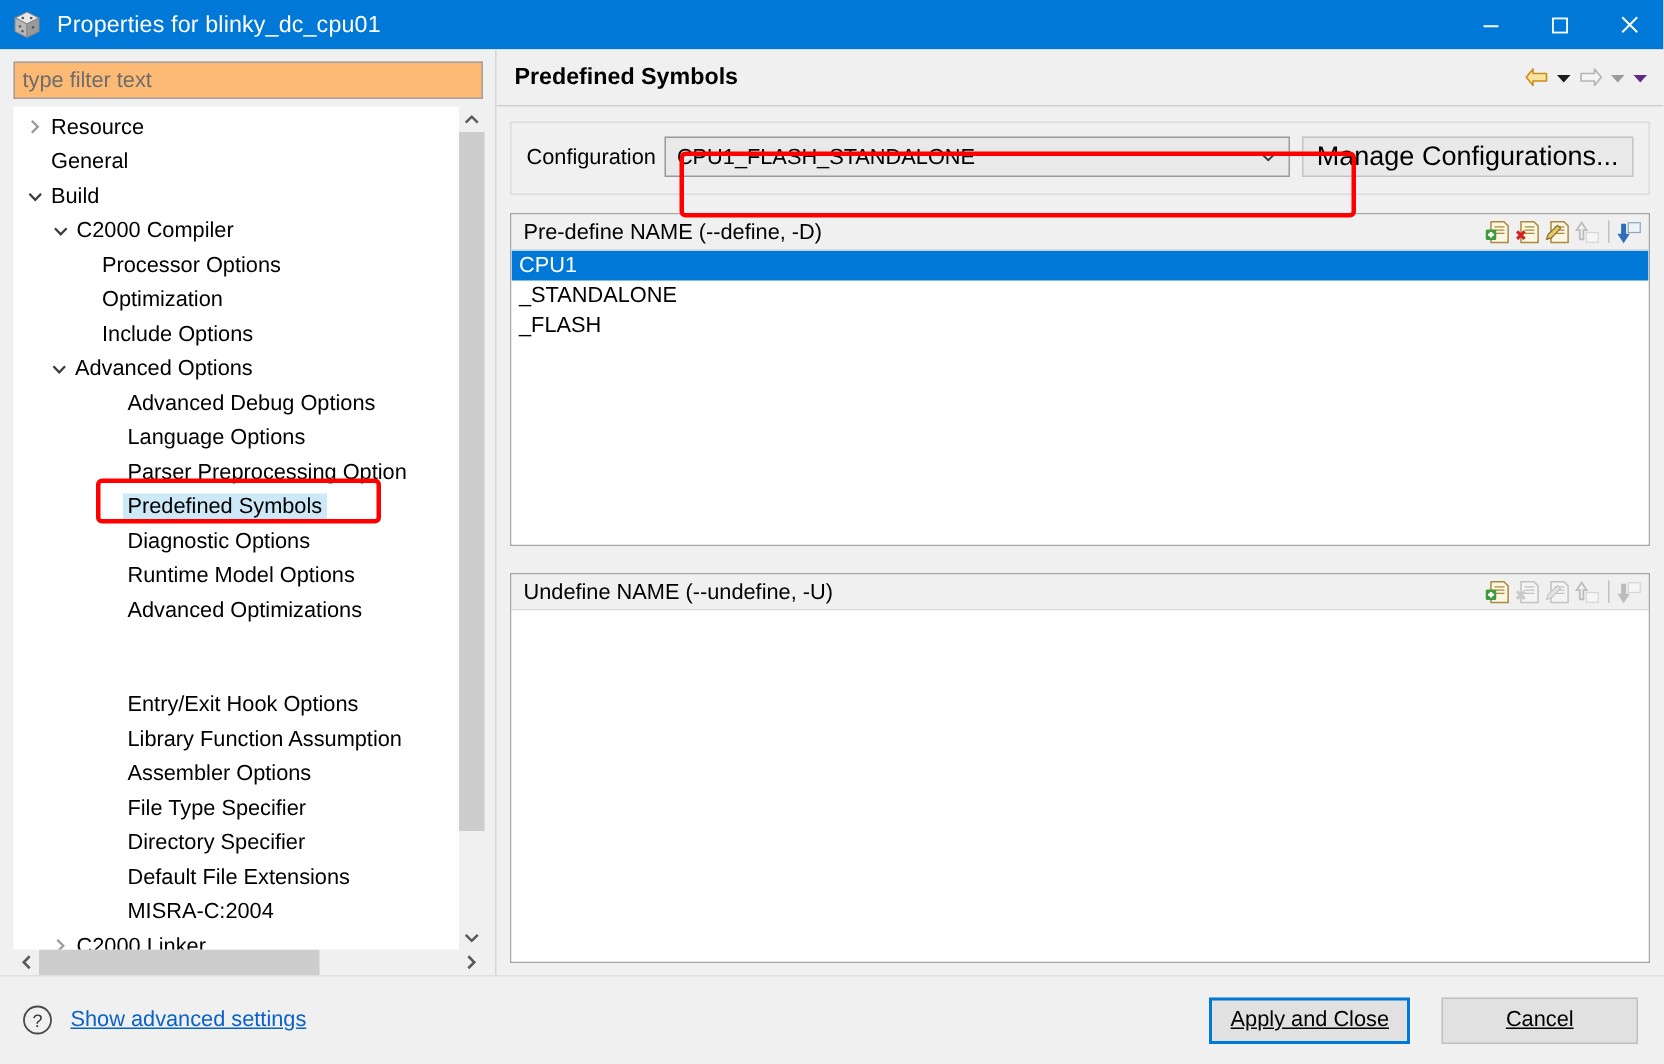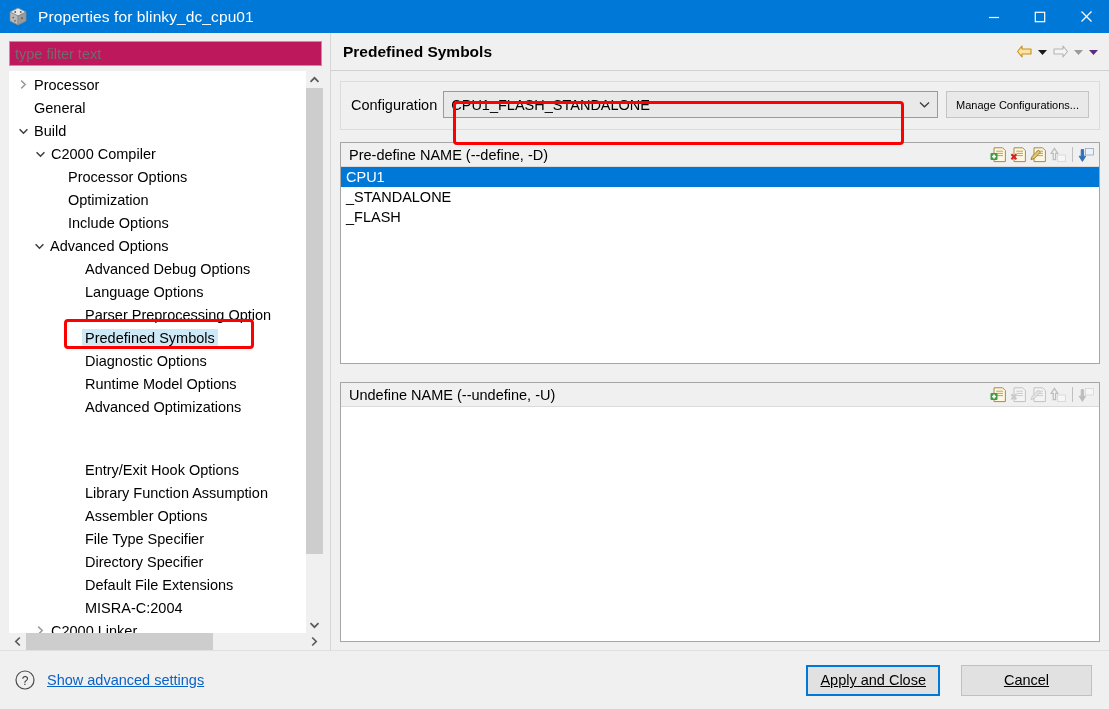--- a/index.html
+++ b/index.html
@@ -50,21 +50,21 @@
     width: 330px; min-width: 330px;
     display: flex; flex-direction: column;
     background: #f0f0f0;
     padding: 8px 0 0 0;
     position: relative;
   }
   .filterbox {
     margin: 0 8px 5px 9px;
     height: 25px;
     border: 1px solid #a0a0a0;
-    background: #be185d;
+    background: #fdba74;
     display: flex; align-items: center;
     padding: 0 5px;
   }
   .filterbox input {
     border: none; outline: none;
     width: 100%; font-size: 14.5px;
     font-family: "Liberation Sans", sans-serif;
     color: #000;
     background: transparent;
   }
@@ -167,21 +167,21 @@
   .combo .carrow {
     width: 26px; display: flex;
     align-items: center; justify-content: center;
     color: #404040;
   }
   .mngbtn {
     margin-left: 8px;
     height: 27px; padding: 8px 9px;
     border: 1px solid #c4c4c4;
     background: #e9e9e9;
-    font-size: 11px; color: #000;
+    font-size: 18px; color: #000;
     display: flex; align-items: center;
     white-space: nowrap;
     font-family: "Liberation Sans", sans-serif;
   }
 
   .lists {
     flex: 1; min-height: 0;
     margin: 12px 9px 8px 9px;
     display: flex; flex-direction: column;
     gap: 18px;
@@ -303,21 +303,21 @@
       </div>
 
       <div class="treewrap">
         <div class="tree" id="tree">
             <div class="tnode" style="padding-left: 6px;">
               <span class="twist">
                 <svg width="8" height="11" viewBox="0 0 8 11">
                   <polyline points="2.2,1.6 6.2,5.5 2.2,9.4" fill="none" stroke="#9a9a9a" stroke-width="1.5"></polyline>
                 </svg>
               </span>
-              <span class="tlabel">Processor</span>
+              <span class="tlabel">Resource</span>
             </div>
             <div class="tnode" style="padding-left: 6px;">
               <span style="width:16px;min-width:16px;display:inline-block"></span>
               <span class="tlabel">General</span>
             </div>
             <div class="tnode" style="padding-left: 6px;">
               <span class="twist">
                 <svg width="11" height="8" viewBox="0 0 11 8">
                   <polyline points="1.6,2.2 5.5,6.2 9.4,2.2" fill="none" stroke="#3c3c3c" stroke-width="1.5"></polyline>
                 </svg>

